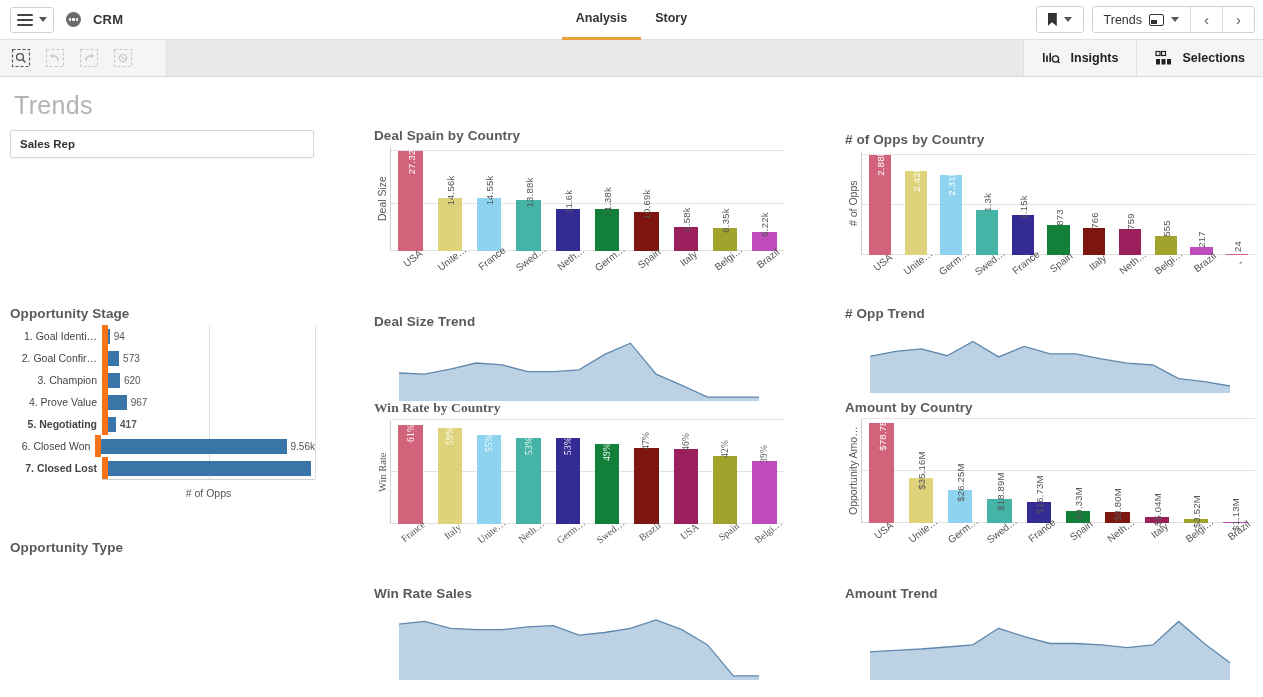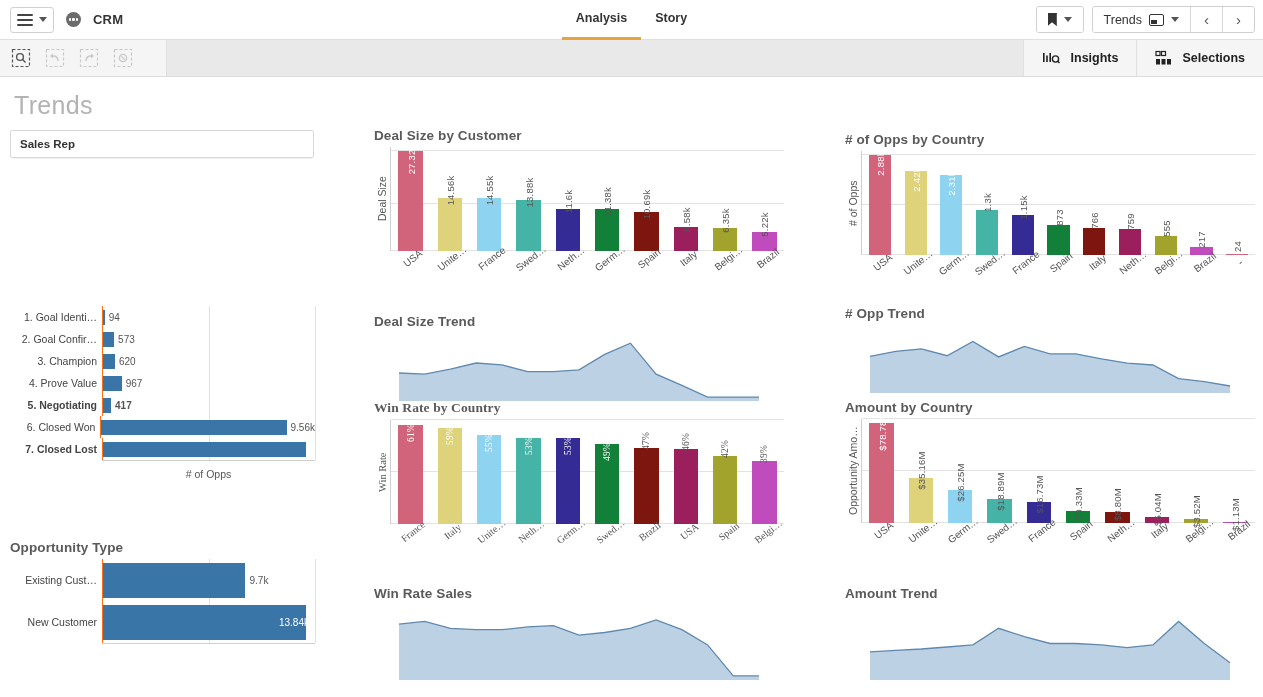--- a/index.html
+++ b/index.html
@@ -135,21 +135,21 @@
   .xlab {
     flex: 1; display: flex; align-items: flex-start; justify-content: center;
     font-size: 10px; color: #555; white-space: nowrap;
   }
   .xlab span { transform: rotate(-38deg); transform-origin: center top; display:block; margin-top:3px; }
 
   
   .hchart-body { position: relative; }
   .hrow { display: flex; align-items: center; height: 22px; }
   .hlabel { width: 92px; text-align: right; padding-right: 5px; font-size: 10.5px; color: #444; white-space: nowrap; overflow: hidden; }
-  .htrack { flex: 1; position: relative; height: 100%; display: flex; align-items: center; border-left: 1px solid #f97316; }
+  .htrack { flex: 1; position: relative; height: 100%; display: flex; align-items: center; border-left: 6px solid #f97316; }
   .hbar { background: #3a75a8; height: 14px; }
   .hval { font-size: 10px; color: #555; margin-left: 4px; white-space: nowrap; }
   .hval.in { position: absolute; right: 6px; color: #fff; margin: 0; }
   .hgrid { position: absolute; top: 0; bottom: 0; width: 1px; background: #e0e0e0; }
   .haxis-title { text-align: center; font-size: 10.5px; color: #555; margin-top: 7px; padding-left: 92px; }
   .hbottom { height: 1px; background: #cfcfcf; margin-left: 92px; }
 
   
   .area-wrap { position: relative; width: 100%; }
   .area-wrap svg { display: block; width: 100%; }
@@ -267,20 +267,21 @@
 
 <div class="sheet">
 
   <div class="card" style="left:10px; top:2px; width:304px;">
     <div class="filterbox">
       <span>Sales Rep</span>
     </div>
   </div>
 
   <div class="card" style="left:10px; top:178px; width:305px;">
+    <div class="card-title">Opportunity Stage</div>
     <div id="h-opportunity-stage" class="hchart-body">
         <div style="position:relative;">
           <div class="hgrid" style="left:198.5px;"></div>
           <div class="hgrid" style="left:305px;"></div>
           <div class="hrow" style="height:22px;">
             <div class="hlabel">1. Goal Identi…</div>
             <div class="htrack">
               <div class="hbar" style="width:1.8201818181818181px;height:15px;background:#3a75a8;"></div>
               <div class="hval">94</div>
             </div>
@@ -327,45 +328,24 @@
             </div>
           </div>
         </div>
         <div class="hbottom"></div>
         <div class="haxis-title"># of Opps</div>
       </div>
   </div>
 
   <div class="card" style="left:10px; top:412px; width:305px;">
     <div class="card-title">Opportunity Type</div>
-    <div id="h-opportunity-type" class="hchart-body">
-        <div style="position:relative;">
-          <div class="hgrid" style="left:198.5px;"></div>
-          <div class="hgrid" style="left:305px;"></div>
-          <div class="hrow" style="height:42px;">
-            <div class="hlabel">Existing Cust…</div>
-            <div class="htrack">
-              <div class="hbar" style="width:142.4896551724138px;height:35px;background:#3a75a8;"></div>
-              <div class="hval">9.7k</div>
-            </div>
-          </div>
-          <div class="hrow" style="height:42px;">
-            <div class="hlabel">New Customer</div>
-            <div class="htrack">
-              <div class="hbar" style="width:203.3048275862069px;height:35px;background:#3a75a8;"></div>
-              <div class="hval in">13.84k</div>
-            </div>
-          </div>
-        </div>
-        <div class="hbottom"></div>
-      </div>
   </div>
 
   <div class="card" style="left:374px; top:0px; width:410px;">
-    <div class="card-title">Deal Size by Customer</div>
+    <div class="card-title">Deal Spain by Country</div>
     <div id="v-deal-size-by-country" class="vchart">
         <div class="vchart-body" style="height:104px;">
           <div class="vaxis-label">Deal Size</div>
           <div class="vplot">
             <div class="gridline" style="bottom:0px;"></div>
             <div class="gridline" style="bottom:47.43859649122807px;"></div>
             <div class="gridline" style="bottom:99.62105263157895px;"></div>
             <div class="bars">
               <div class="barwrap">
                 <div class="bar" style="height:99.6940350877193px;background:#d1647b;">

